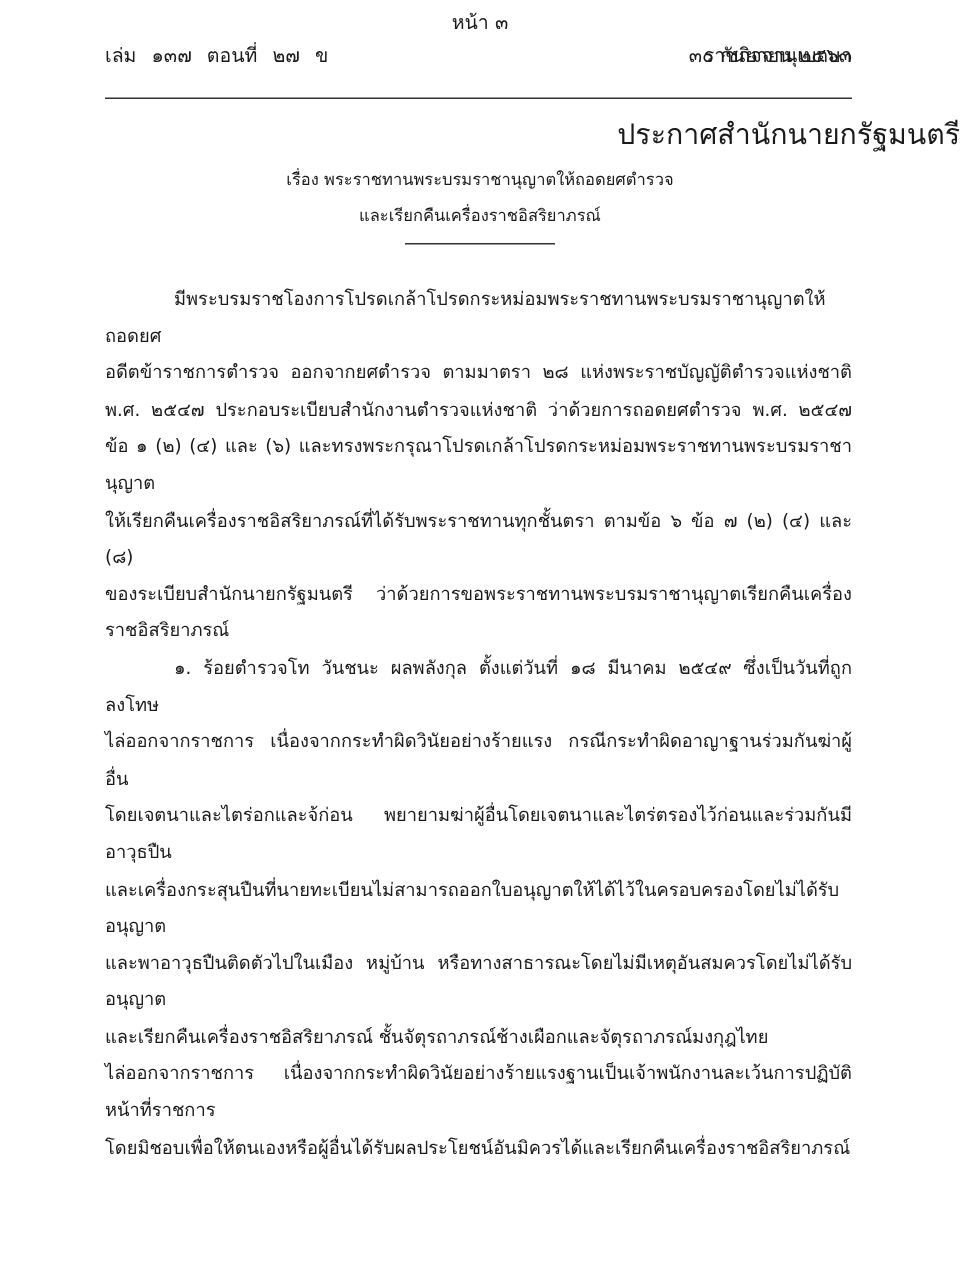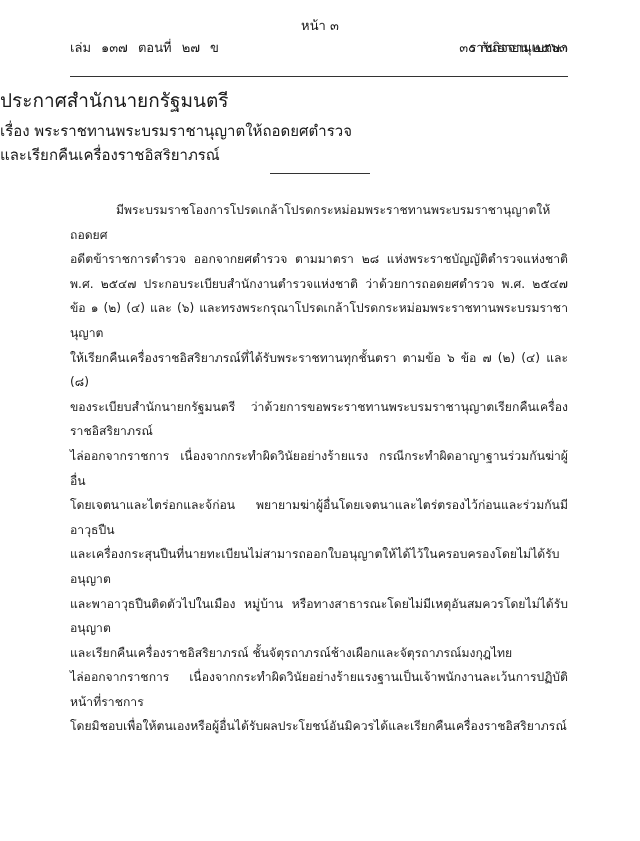--- a/index.html
+++ b/index.html
@@ -1,27 +1,27 @@
 <!DOCTYPE html>
 <html><head>
 <meta charset="utf-8">
 <style>
   html, body { margin: 0; padding: 0; background: #ffffff; }
   body { width: 640px; height: 841px; position: relative; overflow: hidden;
          font-family: "DejaVu Sans", "Liberation Sans", sans-serif; color: #1a1a1a; }
-  .page { position: absolute; left: 0; top: 11px; width: 640px; height: 672px; text-decoration: underline; }
+  .page { position: absolute; left: 0; top: 0; width: 640px; height: 672px; text-decoration: underline; }
   .pageno { position: absolute; top: 4px; left: 0; width: 640px; text-align: center; font-size: 13px; }
   .hdr { position: absolute; top: 26px; left: 70px; width: 498px; height: 22px; font-size: 13px; }
   .hdr .l { position: absolute; left: 0; top: 0; white-space: nowrap; text-align: center; }
   .hdr .c { position: absolute; left: 0; width: 498px; top: 0; text-align: right; }
   .hdr .r { position: absolute; right: 0; top: 0; white-space: nowrap; }
   .hdr span.sp { margin-right: 10px; }
   .rule { position: absolute; top: 65px; left: 70px; width: 498px; height: 0; border-top: 1.5px solid #333; }
-  .title { position: absolute; top: 74px; left: 0; width: 640px; text-align: left; font-size: 19px; }
-  .subject { position: absolute; top: 108px; left: 0; width: 640px; text-align: left; font-size: 15px; line-height: 24px; }
+  .title { position: absolute; top: 74px; left: 0; width: 640px; text-align: right; font-size: 19px; }
+  .subject { position: absolute; top: 108px; left: 0; width: 640px; text-align: center; font-size: 11px; line-height: 24px; }
   .short-rule { position: absolute; top: 162px; left: 270px; width: 100px; border-top: 1px solid #333; }
   .body { position: absolute; top: 187px; left: 70px; width: 498px; font-size: 12.2px; line-height: 24.6px; }
   .body p { margin: 0; text-align: justify; text-align-last: justify; }
   .body p.last { text-align-last: left; }
   .body p.ind { text-indent: 46px; }
 </style>
 </head>
 <body>
 
 <div class="page">
@@ -44,20 +44,21 @@
   <div class="short-rule"></div>
 
   <div class="body">
     <p class="ind">มีพระบรมราชโองการโปรดเกล้าโปรดกระหม่อมพระราชทานพระบรมราชานุญาตให้ถอดยศ</p>
     <p>อดีตข้าราชการตำรวจ ออกจากยศตำรวจ ตามมาตรา ๒๘ แห่งพระราชบัญญัติตำรวจแห่งชาติ</p>
     <p>พ.ศ. ๒๕๔๗ ประกอบระเบียบสำนักงานตำรวจแห่งชาติ ว่าด้วยการถอดยศตำรวจ พ.ศ. ๒๕๔๗</p>
     <p>ข้อ ๑ (๒) (๔) และ (๖) และทรงพระกรุณาโปรดเกล้าโปรดกระหม่อมพระราชทานพระบรมราชานุญาต</p>
     <p>ให้เรียกคืนเครื่องราชอิสริยาภรณ์ที่ได้รับพระราชทานทุกชั้นตรา ตามข้อ ๖ ข้อ ๗ (๒) (๔) และ (๘)</p>
     <p>ของระเบียบสำนักนายกรัฐมนตรี ว่าด้วยการขอพระราชทานพระบรมราชานุญาตเรียกคืนเครื่องราชอิสริยาภรณ์</p>
 
+    <p class="ind">๑. ร้อยตำรวจโท วันชนะ ผลพลังกุล ตั้งแต่วันที่ ๑๘ มีนาคม ๒๕๔๙ ซึ่งเป็นวันที่ถูกลงโทษ</p>
     <p>ไล่ออกจากราชการ เนื่องจากกระทำผิดวินัยอย่างร้ายแรง กรณีกระทำผิดอาญาฐานร่วมกันฆ่าผู้อื่น</p>
     <p>โดยเจตนาและไตร่อกและจ้ก่อน พยายามฆ่าผู้อื่นโดยเจตนาและไตร่ตรองไว้ก่อนและร่วมกันมีอาวุธปืน</p>
     <p>และเครื่องกระสุนปืนที่นายทะเบียนไม่สามารถออกใบอนุญาตให้ได้ไว้ในครอบครองโดยไม่ได้รับอนุญาต</p>
     <p>และพาอาวุธปืนติดตัวไปในเมือง หมู่บ้าน หรือทางสาธารณะโดยไม่มีเหตุอันสมควรโดยไม่ได้รับอนุญาต</p>
     <p class="last">และเรียกคืนเครื่องราชอิสริยาภรณ์ ชั้นจัตุรถาภรณ์ช้างเผือกและจัตุรถาภรณ์มงกุฎไทย</p>
 
     <p>ไล่ออกจากราชการ เนื่องจากกระทำผิดวินัยอย่างร้ายแรงฐานเป็นเจ้าพนักงานละเว้นการปฏิบัติหน้าที่ราชการ</p>
     <p>โดยมิชอบเพื่อให้ตนเองหรือผู้อื่นได้รับผลประโยชน์อันมิควรได้และเรียกคืนเครื่องราชอิสริยาภรณ์</p>
 
   </div>

